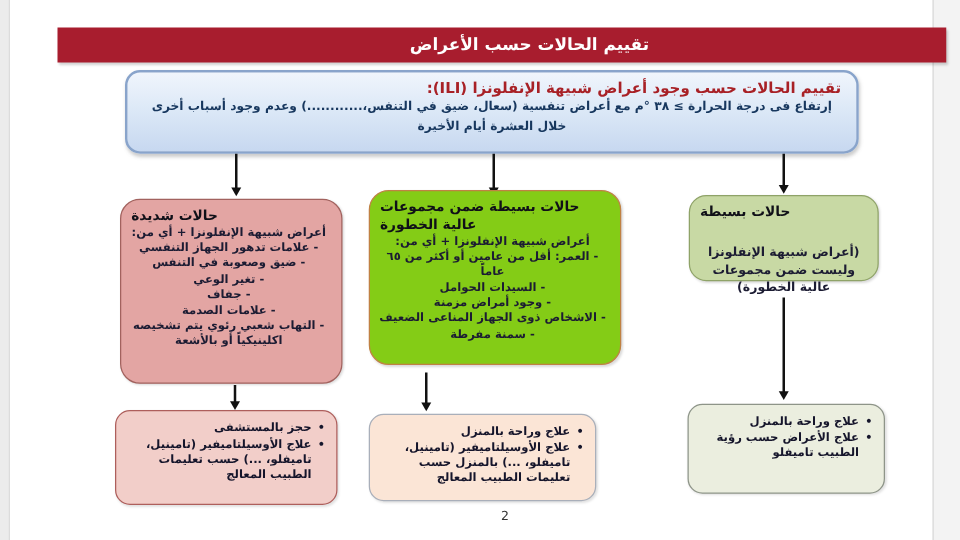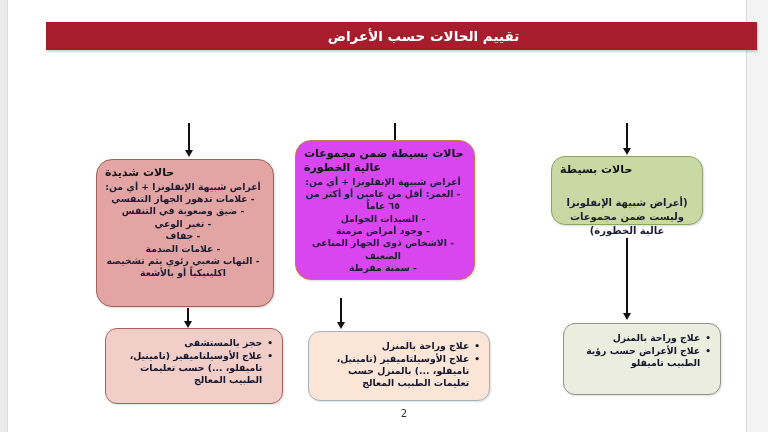--- a/index.html
+++ b/index.html
@@ -27,28 +27,28 @@
   .def-body{color:#17375E;font-weight:bold;font-size:9.8px;text-align:center;line-height:1.45;margin-top:2px;padding:0 8px;}
 
   .arrow{position:absolute;width:2px;background:#111;}
   .arrow::after{
     content:"";position:absolute;left:-3px;bottom:-6px;width:0;height:0;
     border-left:4px solid transparent;border-right:4px solid transparent;border-top:7px solid #111;
   }
 
   .colbox{position:absolute;box-sizing:border-box;direction:rtl;border-radius:16px;box-shadow:1px 1px 2px rgba(0,0,0,.15);}
   .severe-box{left:96px;top:159px;width:178px;height:148px;background:#E3A5A3;border:1.5px solid #A2625E;}
-  .moderate-box{left:295px;top:140px;width:180px;height:140px;background:#d946ef;border:1.5px solid #C08144;}
+  .moderate-box{left:295px;top:152px;width:202px;height:140px;background:#84cc16;border:1.5px solid #C08144;}
   .mild-box{left:551px;top:156px;width:152px;height:69px;background:#C8D9A4;border:1.5px solid #8FA368;border-radius:14px;}
 
   .col-header{font-weight:bold;font-size:11px;color:#101018;text-align:left;padding:6px 8px 1px 8px;line-height:1.25;}
   .col-intro,.col-item{font-weight:bold;font-size:9.3px;color:#1c1c33;text-align:center;padding:0 9px 0 5px;line-height:1.33;}
   .mild-note{font-weight:bold;font-size:10px;color:#1c1c33;text-align:center;padding:2px 8px;line-height:1.4;margin-top:16px;}
 
-  .txbox{position:absolute;box-sizing:border-box;direction:rtl;border-radius:12px;padding:8px 9px 4px 8px;box-shadow:1px 1px 2px rgba(0,0,0,.12);margin-left:13px;}
+  .txbox{position:absolute;box-sizing:border-box;direction:rtl;border-radius:12px;padding:8px 9px 4px 8px;box-shadow:1px 1px 2px rgba(0,0,0,.12);}
   .severe-tx{left:92px;top:328px;width:178px;height:76px;background:#F2CEC9;border:1.5px solid #AE5F5C;}
   .moderate-tx{left:295px;top:331px;width:182px;height:70px;background:#FBE5D6;border:1.5px solid #A9AFBA;}
   .mild-tx{left:550px;top:323px;width:158px;height:72px;background:#EBEEDF;border:1.5px solid #8E9589;}
 
   .bullet-row{display:flex;direction:rtl;align-items:flex-start;font-size:9.3px;font-weight:bold;color:#15152b;line-height:1.32;text-align:right;}
   .dot{flex:0 0 auto;margin-left:5px;font-size:9px;line-height:1.4;}
   .dot::before{content:"•";}
 
   .page-num{position:absolute;left:380px;top:408px;width:48px;text-align:center;font-size:10px;color:#333;}
 </style>
@@ -57,20 +57,25 @@
 
 <div class="stage">
 
   <div class="edge-left"></div>
   <div class="edge-right"></div>
 
   <div class="banner">
     <span>تقييم الحالات حسب الأعراض</span>
   </div>
 
+  <div class="defbox">
+    <div class="def-title">تقييم الحالات حسب وجود أعراض شبيهة الإنفلونزا (ILI):</div>
+    <div class="def-body">إرتفاع فى درجة الحرارة ≥ ٣٨ °م مع أعراض تنفسية (سعال، ضيق في التنفس،............) وعدم وجود أسباب أخرى</div>
+    <div class="def-body">خلال العشرة أيام الأخيرة</div>
+  </div>
 
   <div class="arrow" style="left:188px;top:123px;height:28px;"></div>
   <div class="arrow" style="left:394px;top:123px;height:28px;"></div>
   <div class="arrow" style="left:626px;top:123px;height:26px;"></div>
 
   <div class="colbox severe-box">
     <div class="col-header">حالات شديدة</div>
     <div class="col-intro">أعراض شبيهة الإنفلونزا + أي من:</div>
     <div class="col-item">- علامات تدهور الجهاز التنفسي</div>
     <div class="col-item">- ضيق وصعوبة في التنفس</div>

